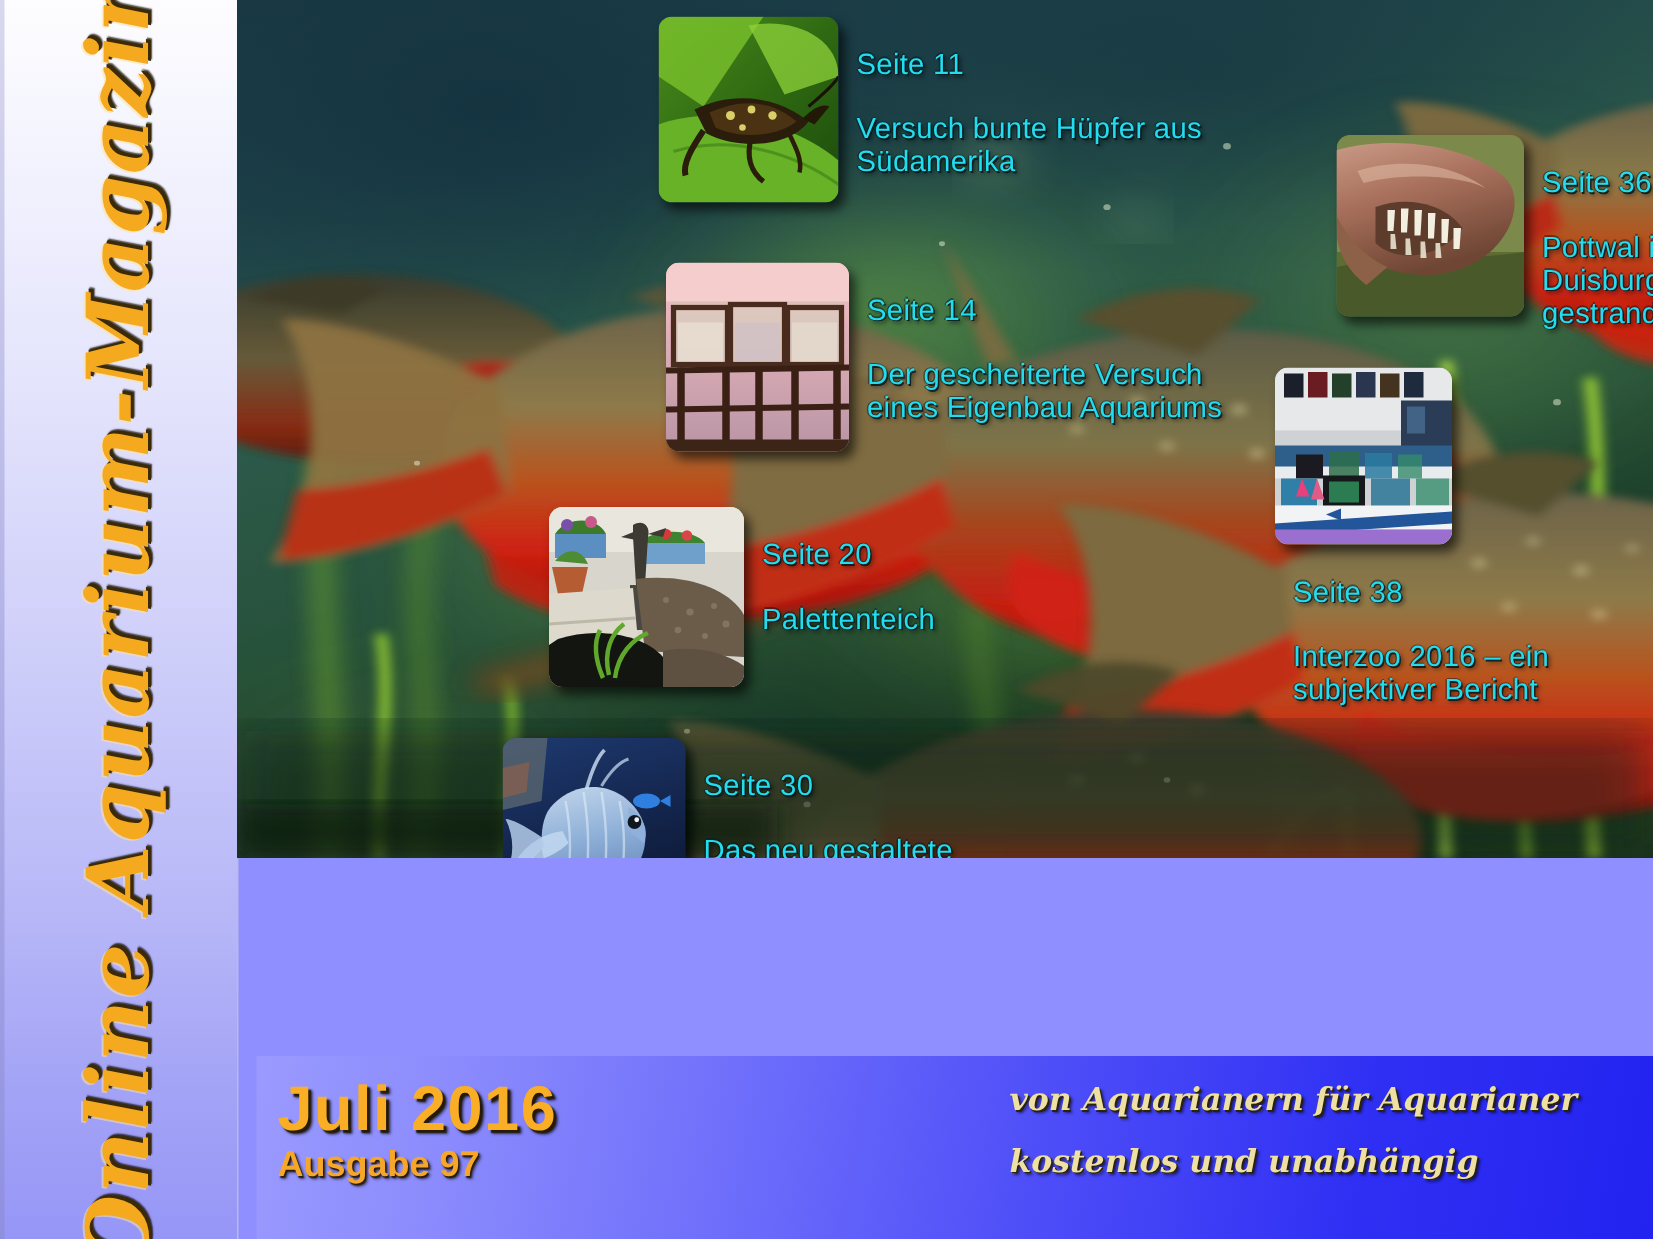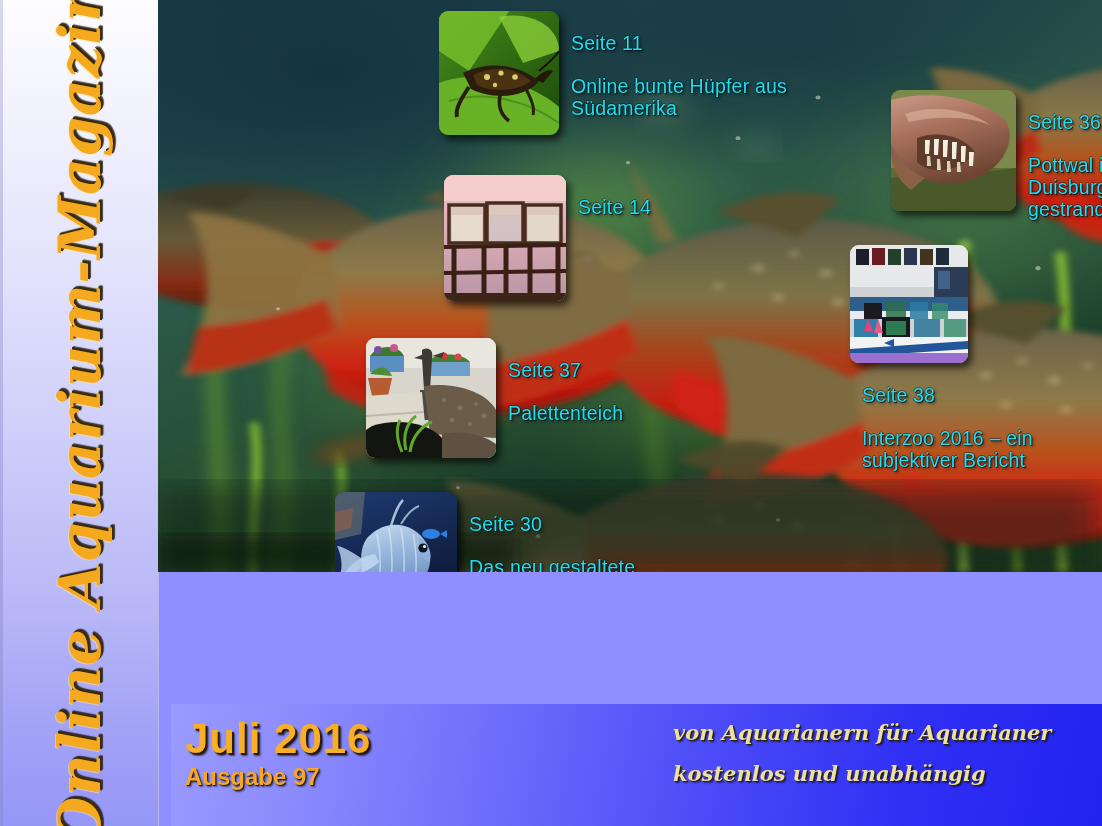--- a/index.html
+++ b/index.html
@@ -375,21 +375,21 @@
           </g>
           <path d="M96 68 C 104 60 110 58 114 60 L 104 72 Z" fill="#221806"></path>
           <path d="M30 76 C 22 88 16 98 18 106" stroke="#2b1d0b" stroke-width="4" fill="none"></path>
           <path d="M62 80 C 58 94 62 104 70 110" stroke="#2b1d0b" stroke-width="3.5" fill="none"></path>
           <path d="M86 76 C 92 88 96 96 94 104" stroke="#2b1d0b" stroke-width="3" fill="none"></path>
           <path d="M100 60 C 112 50 118 44 120 40" stroke="#1a1205" stroke-width="2" fill="none"></path>
         </svg>
       </div>
       <div class="teaser-text">
         <span class="pg">Seite 11</span>
-        <span>Online bunte Hüpfer aus
+        <span>Versuch bunte Hüpfer aus
 Südamerika</span>
       </div>
     </div>
 
     <div class="teaser" id="teaser-36">
       <div class="thumb">
         <svg viewBox="0 0 125 121" preserveAspectRatio="none">
           <defs>
             <linearGradient id="whaleg" x1="0" y1="0" x2="0.4" y2="1">
               <stop offset="0%" stop-color="#c99a86"></stop>
@@ -457,20 +457,22 @@
             <path d="M86 70 L 86 120"></path>
               <path d="M114 70 L 114 118"></path>
           </g>
           <path d="M0 98 L 122 96" stroke="#3a2014" stroke-width="4" fill="none"></path>
           <path d="M0 72 L 122 70" stroke="#3a2014" stroke-width="4" fill="none"></path>
           <rect x="0" y="118" width="122" height="8" fill="#3c2416"></rect>
         </svg>
       </div>
       <div class="teaser-text">
         <span class="pg">Seite 14</span>
+        <span>Der gescheiterte Versuch
+eines Eigenbau Aquariums</span>
       </div>
     </div>
 
     <div class="teaser" id="teaser-38">
       <div class="thumb">
         <svg viewBox="0 0 118 118" preserveAspectRatio="none">
           <rect width="118" height="118" fill="#cfd2d4"></rect>
           <rect x="0" y="0" width="118" height="42" fill="#e6e8e9"></rect>
 
           <g>
@@ -556,21 +558,21 @@
 
           <g stroke="#5fa82c" stroke-width="3" fill="none">
             <path d="M40 112 C 36 96 42 84 50 78"></path>
             <path d="M44 114 C 46 98 56 88 66 84"></path>
             <path d="M36 114 C 30 100 30 90 34 82"></path>
           </g>
           <path d="M76 96 C 96 92 116 96 130 106 L 130 120 L 76 120 Z" fill="#5e5142"></path>
         </svg>
       </div>
       <div class="teaser-text">
-        <span class="pg">Seite 37</span>
+        <span class="pg">Seite 20</span>
         <span>Palettenteich</span>
       </div>
     </div>
 
     <div class="teaser" id="teaser-30">
       <div class="thumb">
         <svg viewBox="0 0 122 127" preserveAspectRatio="none">
           <defs>
             <linearGradient id="tankbg" x1="0" y1="0" x2="0.3" y2="1">
               <stop offset="0%" stop-color="#1e3a70"></stop>

